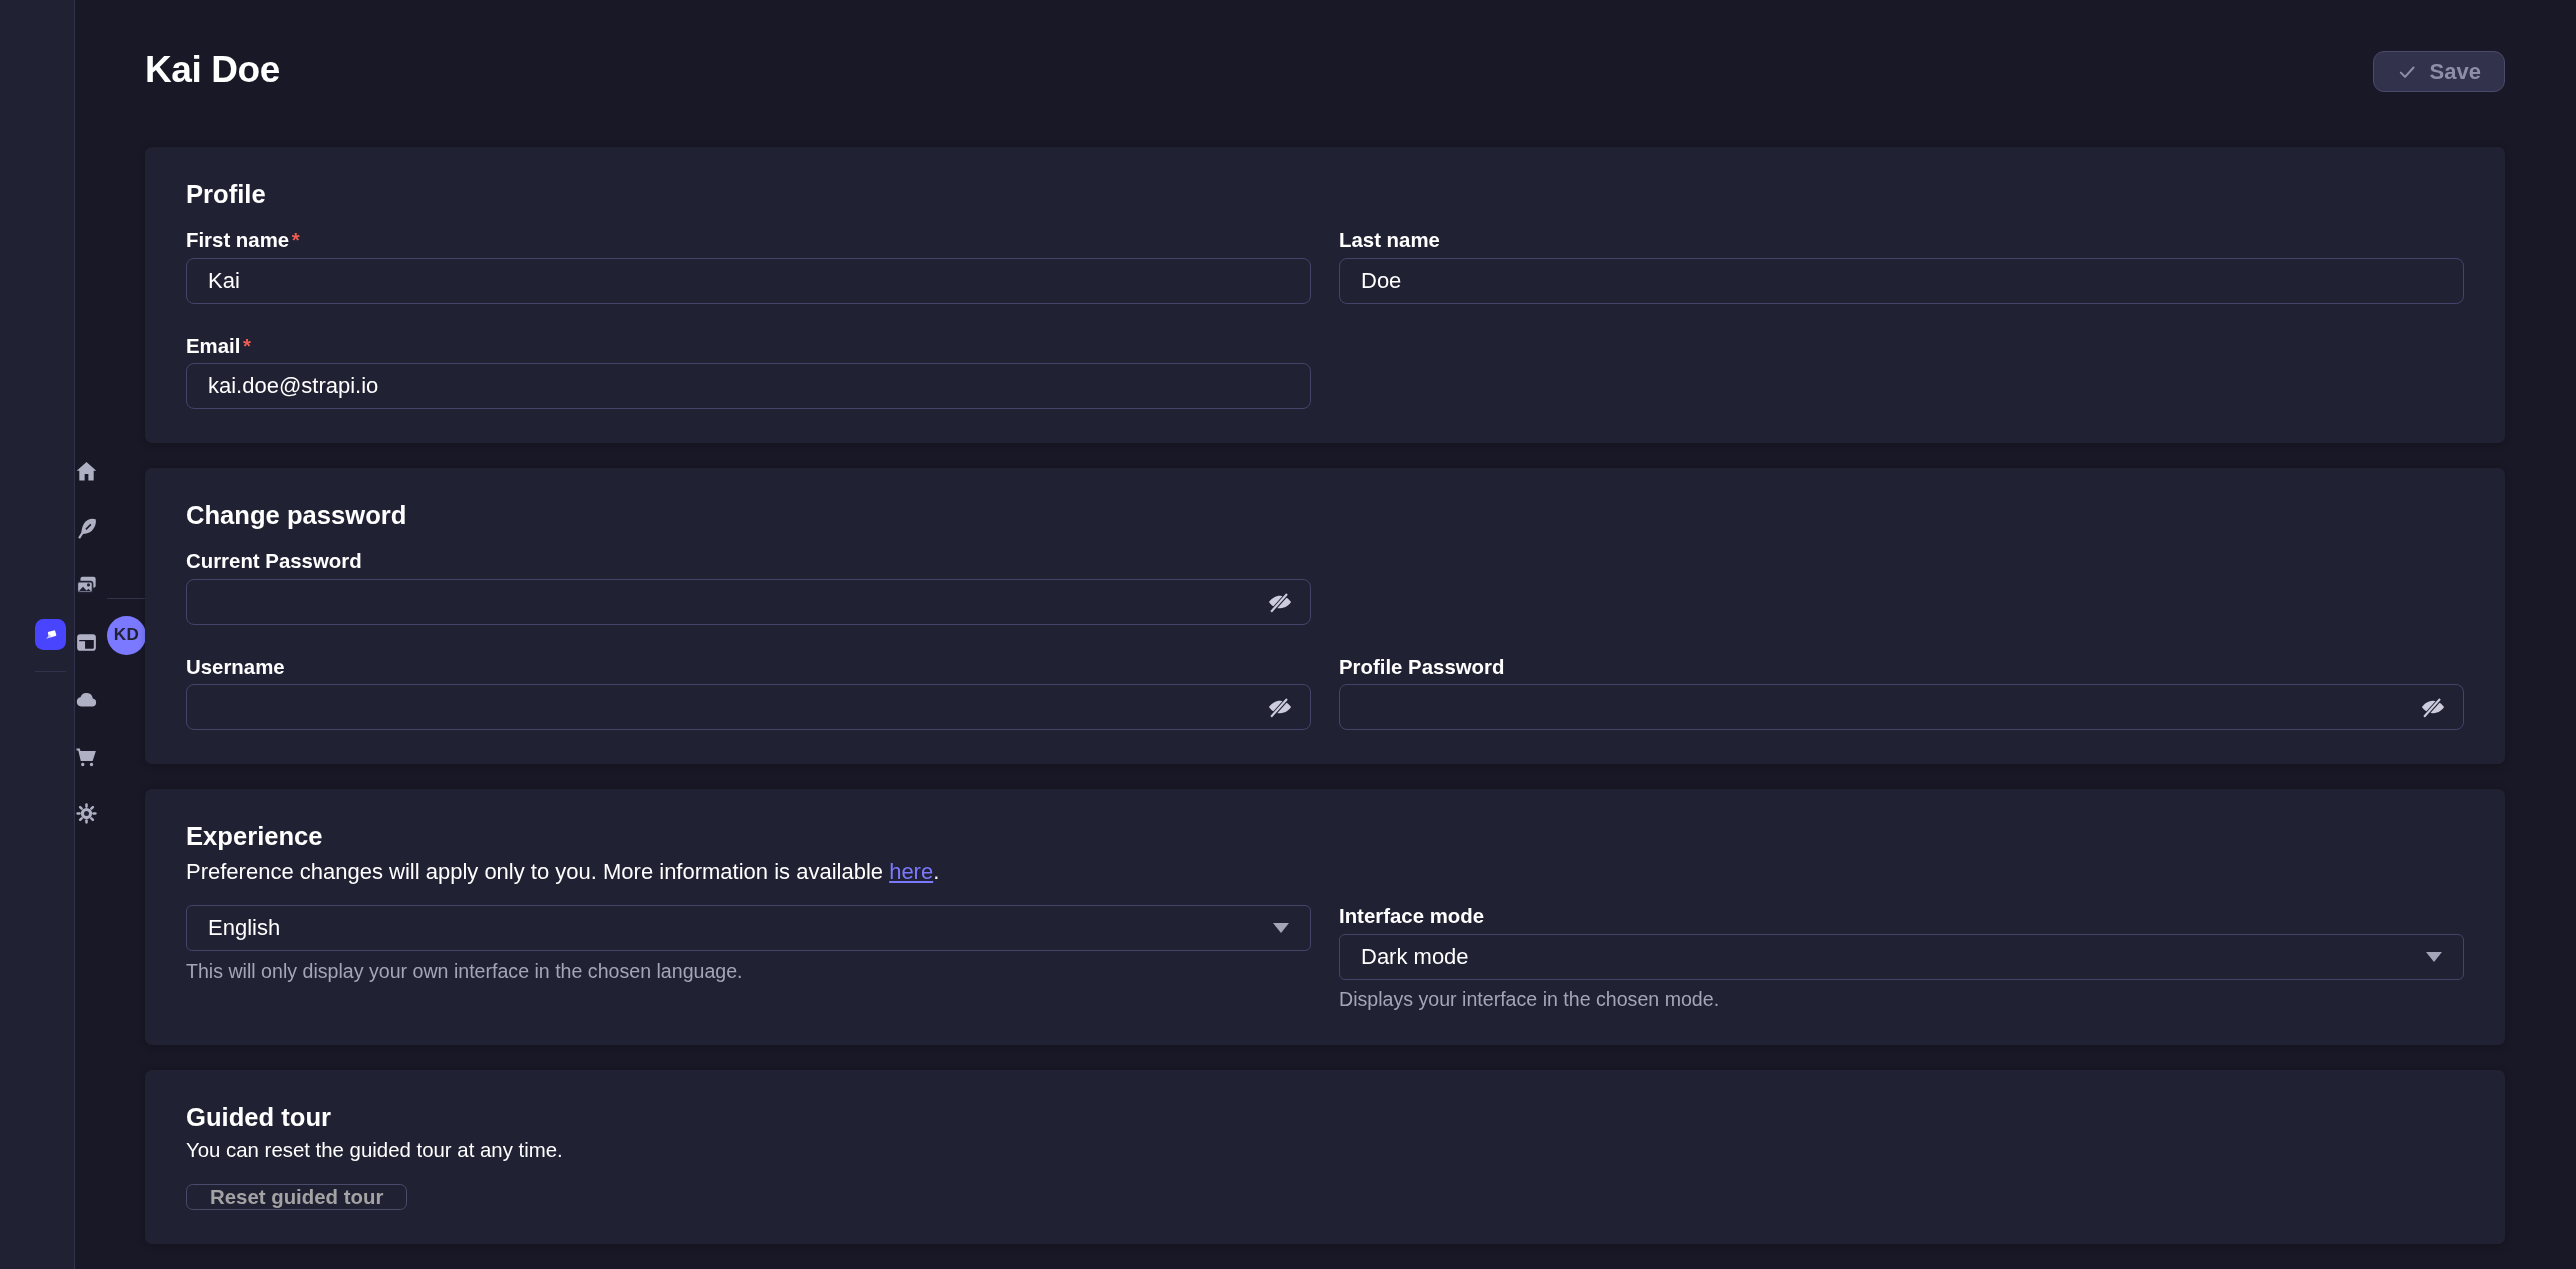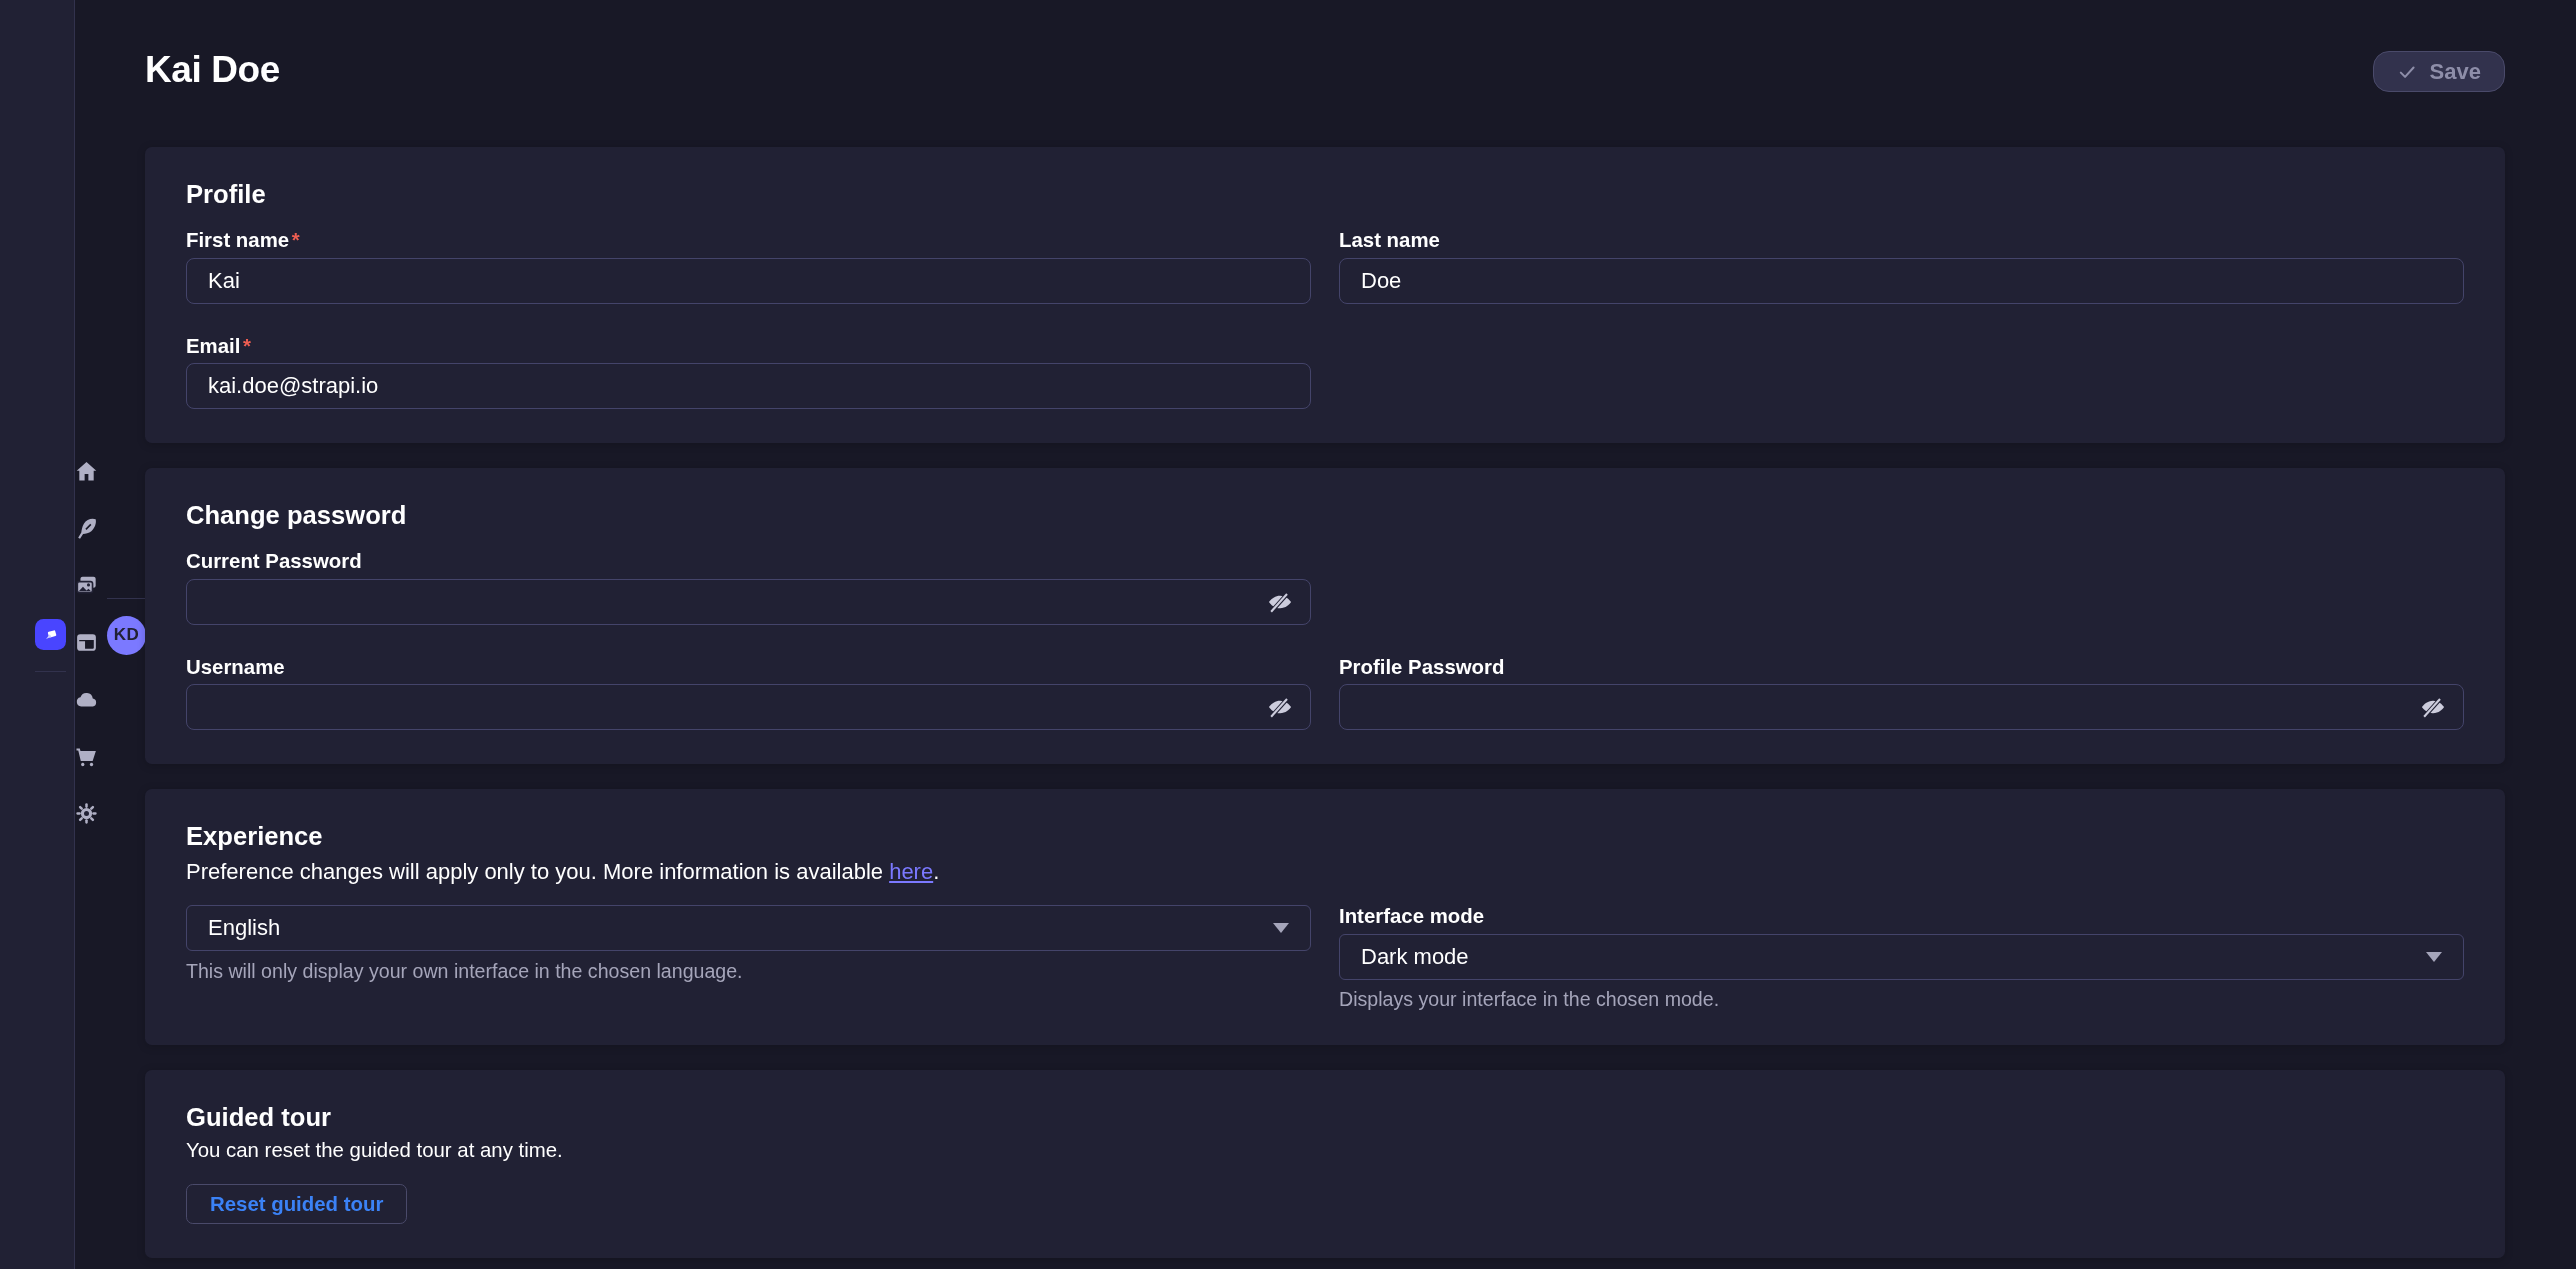--- a/index.html
+++ b/index.html
@@ -53,21 +53,21 @@
   
   .main { flex:1; display:flex; flex-direction:column; height:100%; overflow:hidden; }
   .page-header {
     display:flex; justify-content:space-between; align-items:flex-start;
     padding:48px 71px 0 70px;
   }
   .page-title { font-size:37px; font-weight:700; line-height:44px; letter-spacing:-0.4px; }
   .save-btn {
     display:flex; align-items:center; gap:12px;
     height:41px; padding:0 23px; margin-top:3.4px;
-    background:#32324d; border:1.3px solid #4a4a6a; border-radius:16px;
+    background:#32324d; border:1.3px solid #4a4a6a; border-radius:11px;
     color:#8e8ea9; font-size:22px; font-weight:700;
     font-family:inherit; cursor:pointer;text-align:right;
   }
   .save-btn svg { width:20.4px; height:20.4px; }
 
   .content { margin-top:55px; padding:0 71px 34px 70px; display:flex; flex-direction:column; gap:25px; }
 
   .card {
     background:#212134; border-radius:6.8px;
     padding:34px 41px; box-shadow:0 1.7px 8.5px rgba(0,0,0,.18);
@@ -112,23 +112,23 @@
   .hint { margin-top:7.7px; font-size:19.6px; line-height:24px; color:#a5a5ba; }
 
   .exp-desc { margin-top:8.5px; font-size:22px; line-height:25.6px; color:#ffffff; }
   .link { color:#7b79ff; text-decoration:underline; cursor:pointer; }
 
   .pw-grid .f-confirm { grid-column:2; grid-row:2; }
   .pw-grid .f-password { grid-column:1; grid-row:2; }
 
   .gt-desc { margin-top:6.8px; font-size:20.4px; line-height:24px; color:#ffffff; }
   .reset-btn {
-    margin-top:22px; height:40px; padding:0 23px;
+    margin-top:22px; height:26px; padding:0 23px;
     background:transparent; border:1.3px solid #4a4a6a; border-radius:6.8px;
-    color:#3b82f6; font-size:20.4px; font-weight:700; font-family:inherit;
+    color:#a3a3a3; font-size:20.4px; font-weight:700; font-family:inherit;
     cursor:pointer; align-self:flex-start; display:inline-flex; align-items:center;
   }
 </style>
 </head>
 <body>
 
 <aside class="sidebar">
   <div class="logo-section">
     <div class="logo-mark">
       <svg viewBox="0 0 24 24" width="19" height="19">

